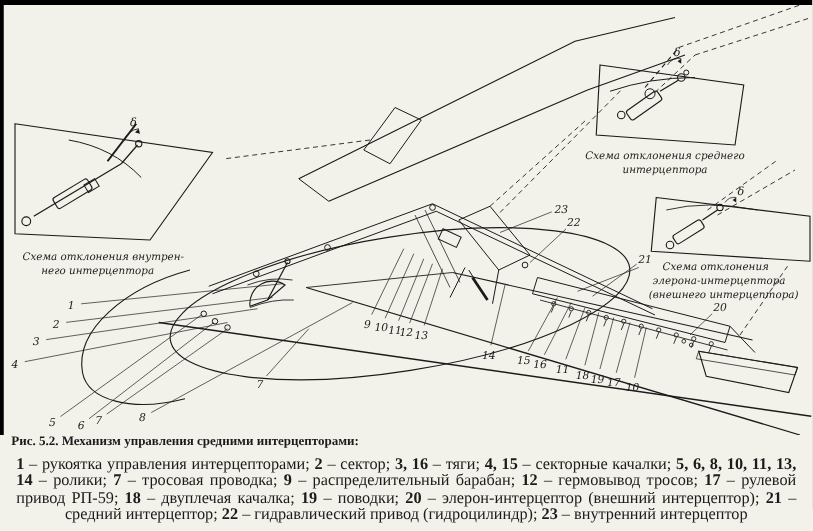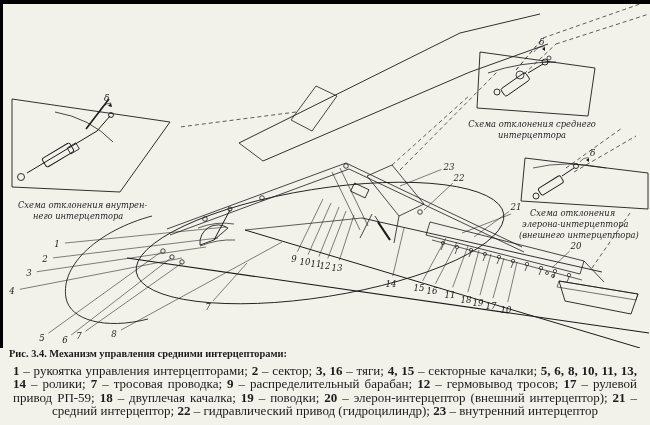--- a/index.html
+++ b/index.html
@@ -222,17 +222,17 @@
         <line x1="509.2705721969876" y1="211.32606073050798" x2="474" y2="237" stroke="#1b1b1b" stroke-width="0.55"></line>
         <text x="516" y="210" text-anchor="middle" class="callout-num">21</text>
         <line x1="452.8398275127555" y1="183.1041429180026" x2="424" y2="210" stroke="#1b1b1b" stroke-width="0.55"></line>
         <text x="459" y="181" text-anchor="middle" class="callout-num">22</text>
         <line x1="441.39515634807213" y1="169.48321425369073" x2="400" y2="186" stroke="#1b1b1b" stroke-width="0.55"></line>
         <text x="449" y="170" text-anchor="middle" class="callout-num">23</text>
       </g>
   </svg>
 
   <div id="caption">
-    <p id="fig-title">Рис. 3.4. Механизм управления средними интерцепторами:</p>
+    <p id="fig-title">Рис. 5.2. Механизм управления средними интерцепторами:</p>
     <p id="fig-legend"><b>1</b> – рукоятка управления интерцепторами; <b>2</b> – сектор; <b>3, 16</b> – тяги; <b>4, 15</b> – секторные качалки; <b>5, 6, 8, 10, 11, 13, 14</b> – ролики; <b>7</b> – тросовая проводка; <b>9</b> – распределительный барабан; <b>12</b> – гермовывод тросов; <b>17</b> – рулевой привод РП-59; <b>18</b> – двуплечая качалка; <b>19</b> – поводки; <b>20</b> – элерон-интерцептор (внешний интерцептор); <b>21</b> – средний интерцептор; <b>22</b> – гидравлический привод (гидроцилиндр); <b>23</b> – внутренний интерцептор</p>
   </div>
 
 </div>
 
 </body></html>

